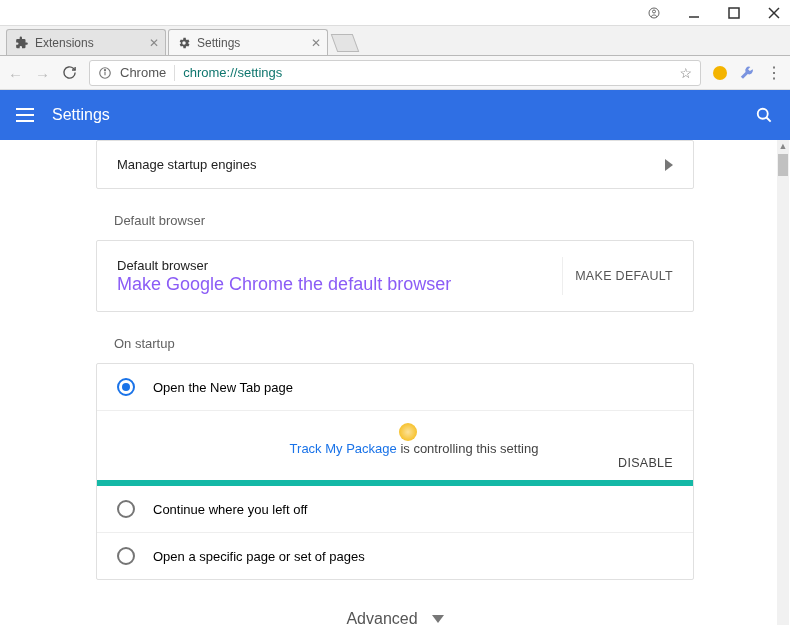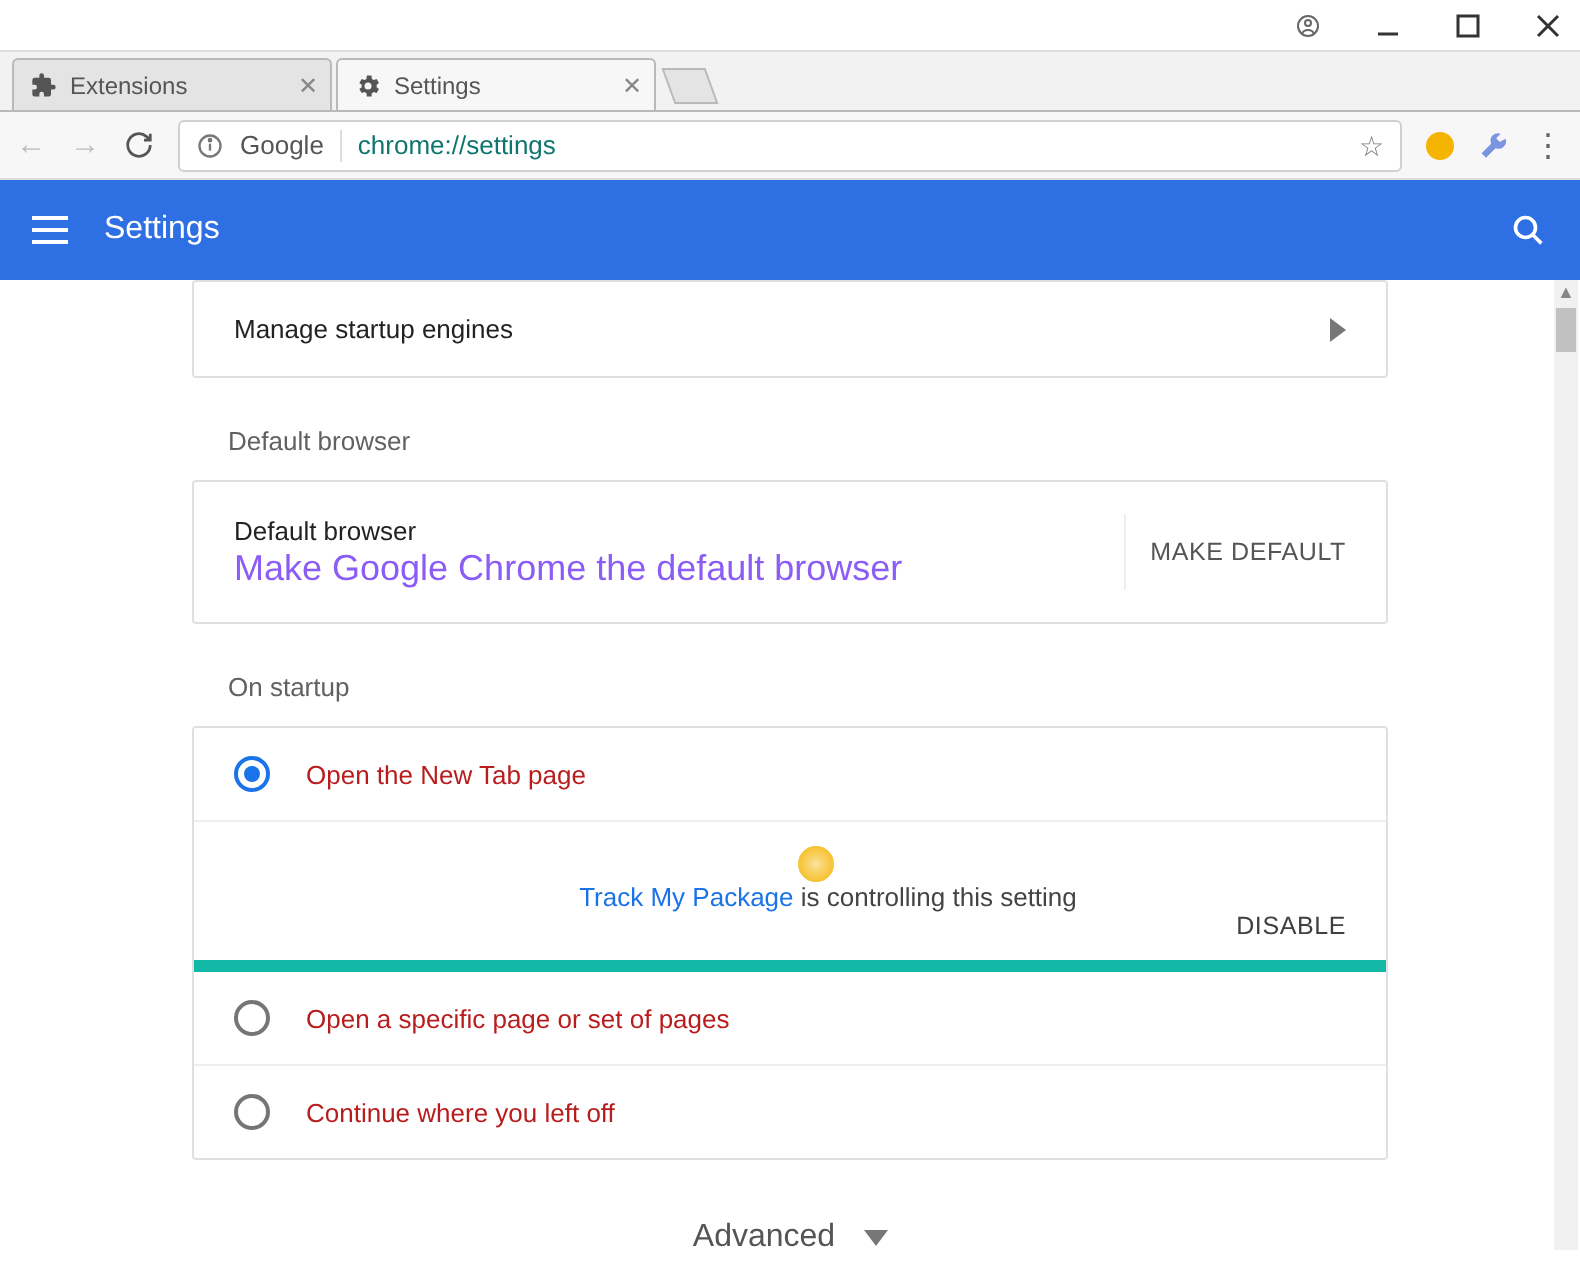--- a/index.html
+++ b/index.html
@@ -51,21 +51,21 @@
     .card { background: #fff; border: 1px solid #e0e0e0; border-radius: 2px; margin: 0 82px 24px 82px; }
     .card .row { display: flex; align-items: center; padding: 16px 20px; }
     .row.link { justify-content: space-between; cursor: pointer; font-size: 13px; color: #222; }
     .section-label { font-size: 13px; color: #616161; margin: 0 0 12px 100px; }
     .row.db { justify-content: space-between; }
     .db-left .t1 { font-size: 13px; color: #222; }
     .db-left .t2 { font-size: 18px; color: #8b5cf6; margin-top: 1px; }
     .make-default { font-size: 12.5px; color: #555; letter-spacing: .3px; padding-left: 12px; border-left: 1px solid #eee; height: 38px; display: flex; align-items: center; }
 
     
-    .radio-row { display: flex; align-items: center; padding: 14px 20px; border-bottom: 1px solid #eee; font-size: 13px; color: #b91c1c; gap: 18px; }
+    .radio-row { display: flex; align-items: center; padding: 14px 20px; border-bottom: 1px solid #eee; font-size: 13px; color: #000000; gap: 18px; }
     .radio-row:last-child { border-bottom: none; }
     .radio { width: 18px; height: 18px; border: 2px solid #757575; border-radius: 50%; position: relative; flex-shrink: 0; }
     .radio.checked { border-color: #1a73e8; }
     .radio.checked::after { content: ""; position: absolute; inset: 3px; background: #1a73e8; border-radius: 50%; }
     .ext-notice { display: flex; align-items: center; padding: 12px 20px 10px 58px; border-bottom: 6px solid #14b8a6; font-size: 13px; color: #444; flex-direction: column; }
     .ext-notice .ei { width: 18px; height: 18px; background: radial-gradient(circle,#fce29a,#f4b400); border-radius: 50%; margin-right: 12px; flex-shrink:0; }
     .ext-notice .link-text { color: #1a73e8; }
     .ext-notice .disable { margin-left: auto; color: #404040; font-size: 12.5px; letter-spacing: .3px; }
 
     .advanced { display: flex; align-items: center; justify-content: center; gap: 14px; font-size: 16px; color: #555; margin-top: 30px; }
@@ -138,21 +138,21 @@
       </svg>
   </span>
   <div class="omnibox">
     <span>
       <svg width="14" height="14" viewBox="0 0 24 24" fill="none" stroke="#777" stroke-width="2">
           <circle cx="12" cy="12" r="9"></circle>
           <line x1="12" y1="10" x2="12" y2="16"></line>
           <circle cx="12" cy="7" r="1" fill="#777"></circle>
         </svg>
     </span>
-    <span class="chip">Google</span>
+    <span class="chip">Chrome</span>
     <span class="sep"></span>
     <span class="url">chrome://settings</span>
     <span class="star">☆</span>
   </div>
   <span class="ext-icon"></span>
   <span class="wrench">
     <svg width="15" height="15" viewBox="0 0 24 24" fill="#7a94e0">
         <path d="M22 6.9a6 6 0 0 1-8 7.6l-7.6 7.6-3.5-3.5L10.5 11A6 6 0 0 1 18.1 3l-3.6 3.6 2.9 2.9z"></path>
       </svg>
   </span>
@@ -209,25 +209,25 @@
       </div>
       <div class="ext-notice">
         <span class="ei"></span>
         <span>
           <span class="link-text">Track My Package</span><span> is controlling this setting</span>
         </span>
         <span class="disable">DISABLE</span>
       </div>
       <div class="radio-row">
         <div class="radio"></div>
-        <span>Open a specific page or set of pages</span>
+        <span>Continue where you left off</span>
       </div>
       <div class="radio-row">
         <div class="radio"></div>
-        <span>Continue where you left off</span>
+        <span>Open a specific page or set of pages</span>
       </div>
     </div>
 
     <div class="advanced">
       <span>Advanced</span>
       <span>
         <svg width="12" height="8" viewBox="0 0 12 8" fill="#777">
             <path d="M0 0l6 8 6-8z"></path>
           </svg>
       </span>

